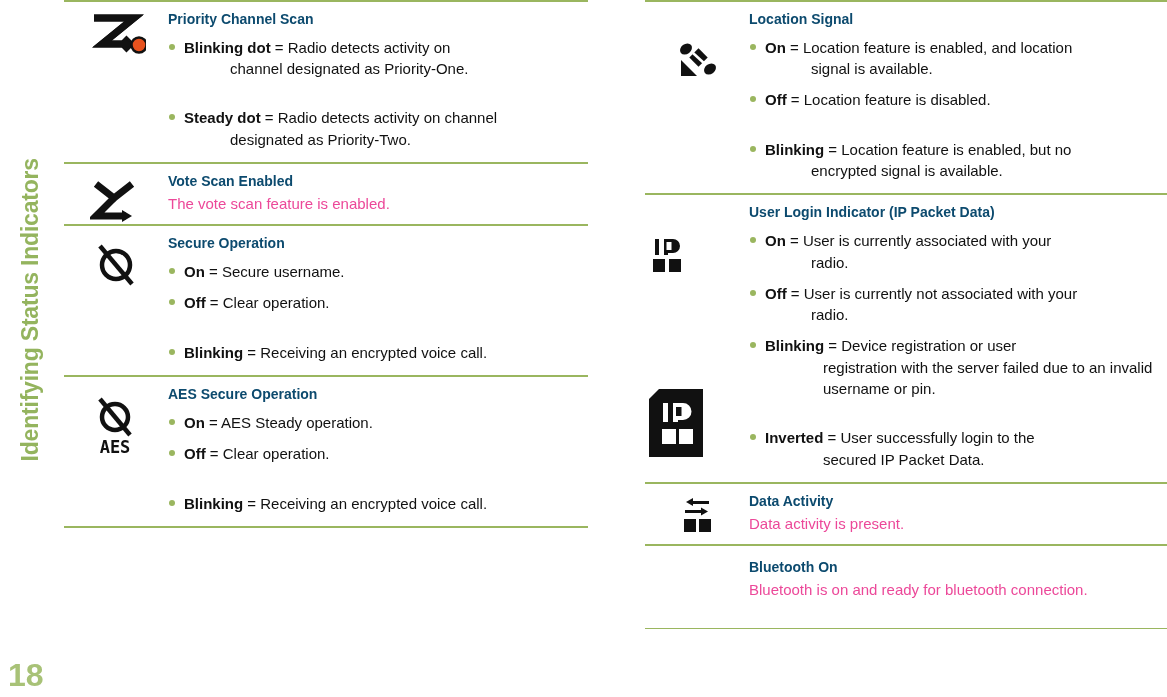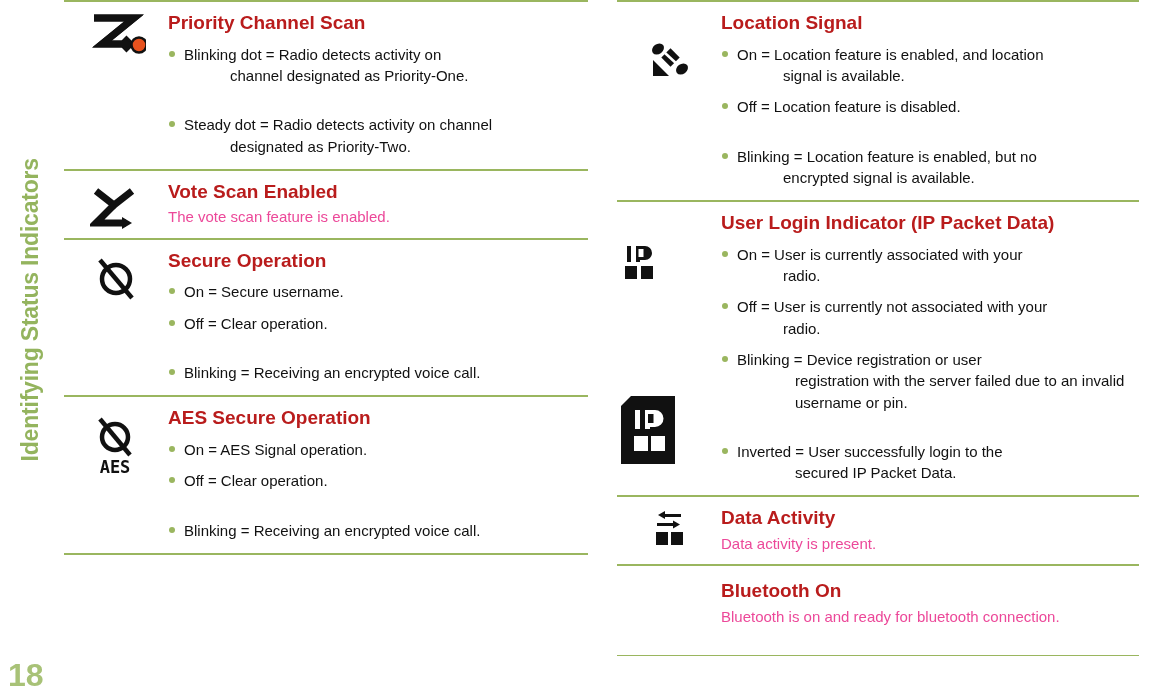--- a/index.html
+++ b/index.html
@@ -47,21 +47,21 @@
     font-weight: bold;
     line-height: 1;
   }
 
   
   .column {
     position: absolute;
     top: 0;
   }
   .col-left  { left: 64px;  width: 524px; }
-  .col-right { left: 617px; width: 522px; }
+  .col-right { left: 645px; width: 522px; }
 
   .rule-top {
     height: 0;
     border-top: 2px solid #9ab65f;
     width: 100%;
   }
   .rule {
     height: 0;
     border-top: 2px solid #9ab65f;
     width: 100%;
@@ -89,23 +89,23 @@
     align-items: center;
     padding-top: 0;
   }
   .text-cell {
     flex: 1;
     padding-top: 8px;
     padding-bottom: 10px;
   }
 
   .entry-title {
-    font-size: 19px;
+    font-size: 14px;
     font-weight: bold;
-    color: #b91c1c;
+    color: #0c4a6e;
     margin: 0 0 2px 0;
     line-height: 1.35;
   }
   .entry-desc {
     font-size: 15px;
     color: #ec4899;
     margin: 2px 0 0 0;
     line-height: 1.42;
   }
 
@@ -125,21 +125,21 @@
   ul.bullets li:last-child { margin-bottom: 2px; margin-top: 28px; }
   ul.bullets li .dot {
     position: absolute;
     left: 1px;
     top: 7px;
     width: 6px;
     height: 6px;
     border-radius: 50%;
     background: #9ab65f;
   }
-  .b-label { font-weight: normal; }
+  .b-label { font-weight: bold; }
   .hang {
     display: block;
     padding-left: 46px;
     margin-top: 0;
   }
   .hang-wide { padding-left: 58px; }
 
   
   .ico { display: block; }
 </style>
@@ -229,21 +229,21 @@
         <svg class="ico" width="56" height="62" viewBox="0 0 56 62">
           <circle cx="27" cy="24" r="13" fill="none" stroke="#111" stroke-width="4.5"></circle>
           <line x1="12" y1="6" x2="42" y2="42" stroke="#111" stroke-width="4.5"></line>
           <text x="27" y="60" font-family="'DejaVu Sans Mono', monospace" font-size="17" font-weight="bold" fill="#111" text-anchor="middle" letter-spacing="0">AES</text>
         </svg>
       </div>
       <div class="text-cell">
         <p class="entry-title">AES Secure Operation</p>
         <ul class="bullets">
           <li>
-            <span class="dot"></span><span class="b-label">On</span><span> = AES Signal operation.</span>
+            <span class="dot"></span><span class="b-label">On</span><span> = AES Steady operation.</span>
           </li>
           <li>
             <span class="dot"></span><span class="b-label">Off</span><span> = Clear operation.</span>
           </li>
           <li>
             <span class="dot"></span><span class="b-label">Blinking</span><span> = Receiving an encrypted voice call.</span>
           </li>
         </ul>
       </div>
     </div>

